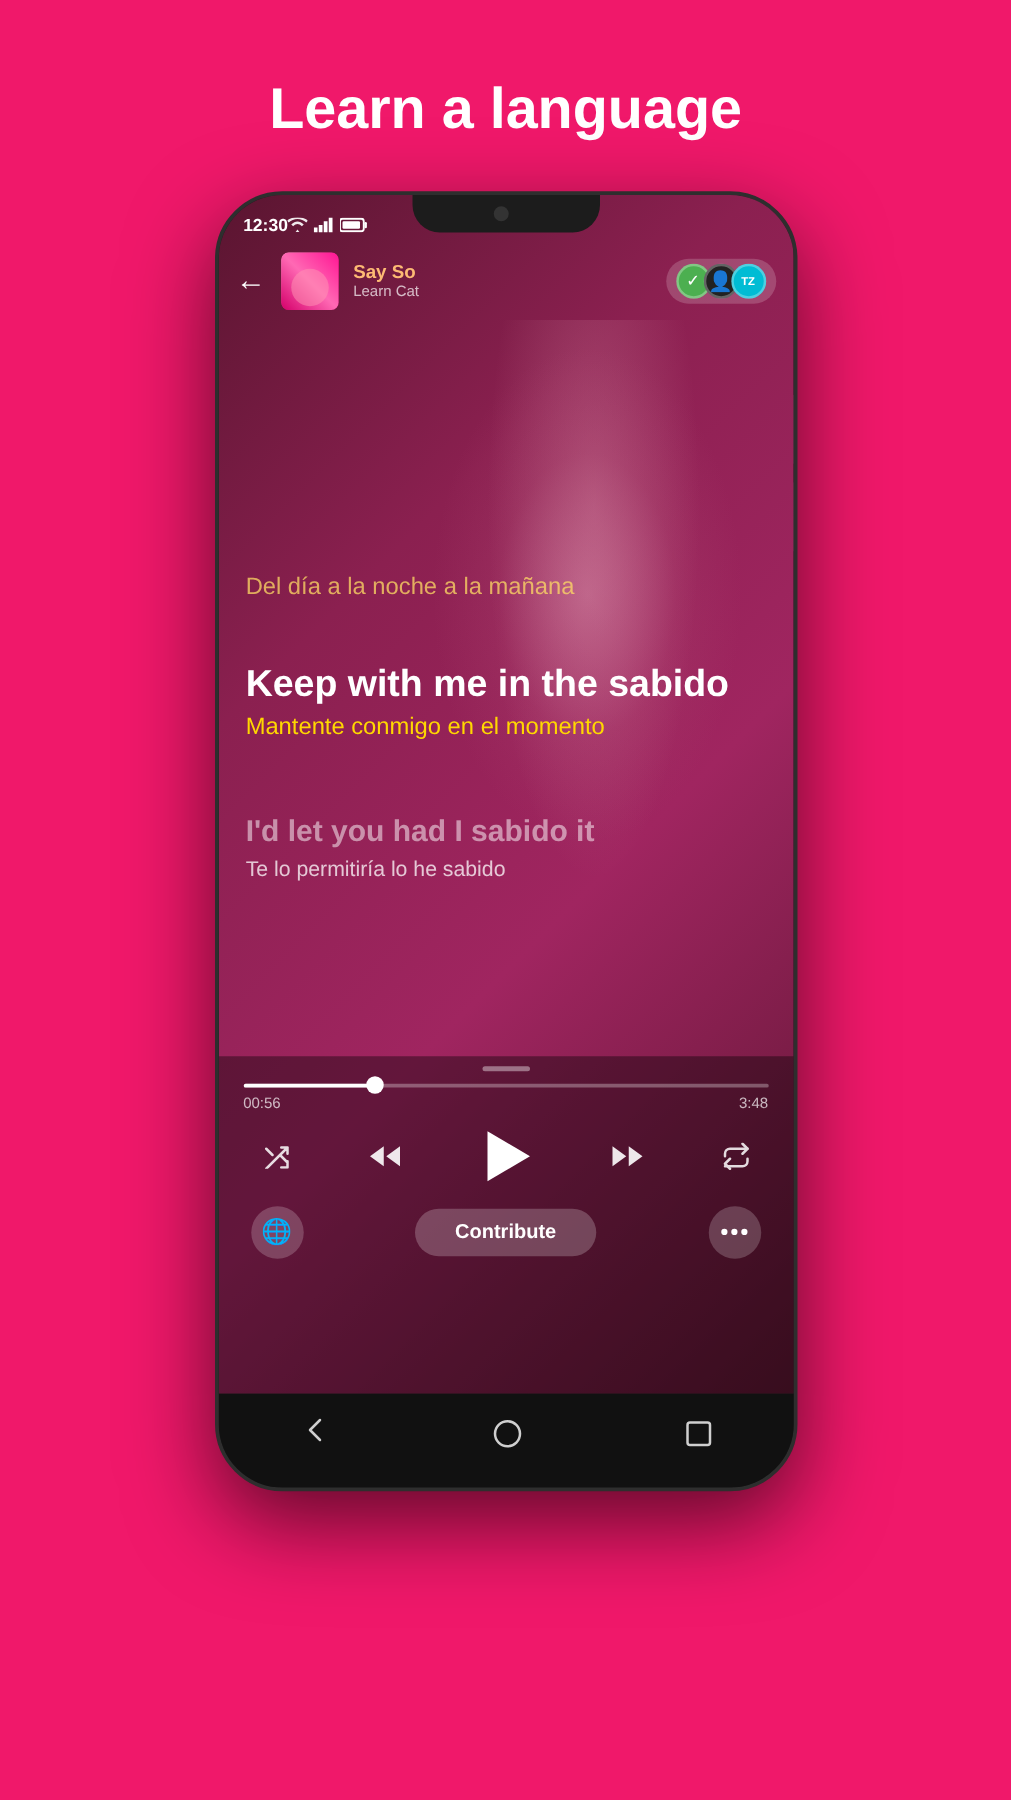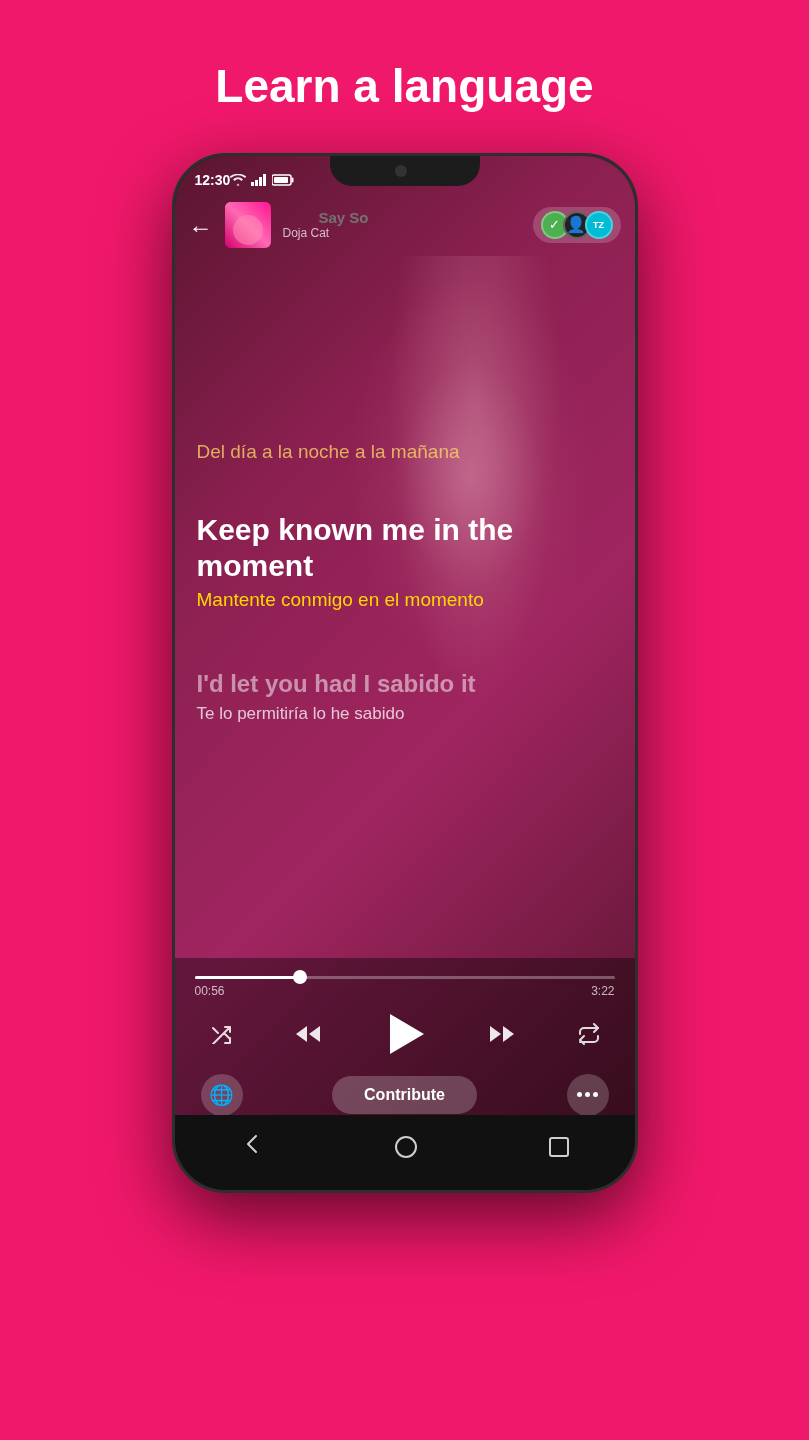--- a/index.html
+++ b/index.html
@@ -68,60 +68,60 @@
       </div>
     </div>
 
     <div style="position:absolute; top:38px; left:0; right:0; height:62px; display:flex; align-items:center; padding:0 14px; gap:12px; z-index:8;">
       <span style="color:white; font-size:24px; cursor:pointer; font-weight:300;">←</span>
       <div style="width:46px; height:46px; border-radius:6px; background:linear-gradient(135deg, #ff9dc8 0%, #ff4da6 30%, #cc0066 60%, #880044 100%); flex-shrink:0; overflow:hidden; position:relative;">
         <div style="position:absolute; inset:0; background:linear-gradient(45deg, #d4006a 0%, #ff69b4 50%, #ff1493 100%);"></div>
         <div style="position:absolute; bottom:3px; left:50%; transform:translateX(-50%); width:30px; height:30px; border-radius:50%; background:rgba(255,150,180,0.5);"></div>
       </div>
       <div style="flex:1;">
-        <div style="color:#737373; font-size:15px; font-weight:700;margin-left:36px;">Say So</div>
-        <div style="color:rgba(255,255,255,0.7); font-size:12px;">Doja Cat</div>
+        <div style="color:#fdba74; font-size:15px; font-weight:700;">Say So</div>
+        <div style="color:rgba(255,255,255,0.7); font-size:12px;">Learn Cat</div>
       </div>
 
       <div style="display:flex; align-items:center; background:rgba(255,255,255,0.18); border-radius:20px; padding:4px 8px; gap:0;">
         <div style="width:28px; height:28px; background:#4CAF50; border-radius:50%; display:flex; align-items:center; justify-content:center; color:white; font-size:13px; border:2px solid rgba(255,255,255,0.3);">✓</div>
         <div style="width:28px; height:28px; background:#222; border-radius:50%; border:2px solid rgba(255,255,255,0.3); margin-left:-6px; display:flex; align-items:center; justify-content:center; font-size:16px;">👤</div>
         <div style="width:28px; height:28px; background:#00BCD4; border-radius:50%; border:2px solid rgba(255,255,255,0.3); margin-left:-6px; display:flex; align-items:center; justify-content:center; color:white; font-size:9px; font-weight:800;">TZ</div>
       </div>
     </div>
 
     <div style="position:absolute; top:110px; left:0; right:0; bottom:215px; padding:20px 22px; display:flex; flex-direction:column; justify-content:center; z-index:3;gap:31px;">
       <div style="color:rgba(255,220,100,0.75); font-size:19px; font-weight:500; margin-bottom:18px;">Del día a la noche a la mañana</div>
 
       <div>
-        <div style="color:white; font-size:30px; font-weight:800; line-height:1.2; margin-bottom:5px;">Keep known me in the moment</div>
+        <div style="color:white; font-size:30px; font-weight:800; line-height:1.2; margin-bottom:5px;">Keep with me in the sabido</div>
         <div style="color:#FFD700; font-size:19px; font-weight:500; margin-bottom:28px;">Mantente conmigo en el momento</div>
       </div>
 
       <div>
         <div style="color:rgba(255,255,255,0.5); font-size:24px; font-weight:700; line-height:1.2; margin-bottom:5px;">I'd let you had I sabido it</div>
         <div style="color:#ffffff; font-size:17px; font-weight:400; opacity:0.75;">Te lo permitiría lo he sabido</div>
       </div>
     </div>
 
-    <div style="position:absolute; bottom:0; left:0; right:0; height:157px; background:rgba(0,0,0,0.38); display:flex; flex-direction:column; align-items:center; padding:8px 20px 8px; z-index:6;">
+    <div style="position:absolute; bottom:0; left:0; right:0; height:270px; background:rgba(0,0,0,0.38); display:flex; flex-direction:column; align-items:center; padding:8px 20px 8px; z-index:6;">
 
       <div style="width:38px; height:4px; background:rgba(255,255,255,0.4); border-radius:2px; margin-bottom:10px;"></div>
 
       <div style="width:100%; margin-bottom:5px;">
         <div style="width:100%; height:3px; background:rgba(255,255,255,0.3); border-radius:2px; position:relative;">
           <div style="height:100%; background:white; border-radius:2px; width:25%; position:relative;">
             <div style="width:14px; height:14px; background:white; border-radius:50%; position:absolute; right:-7px; top:-5.5px;"></div>
           </div>
         </div>
       </div>
 
       <div style="width:100%; display:flex; justify-content:space-between; margin-bottom:8px;">
         <span style="color:rgba(255,255,255,0.7); font-size:12px;">00:56</span>
-        <span style="color:rgba(255,255,255,0.7); font-size:12px;">3:22</span>
+        <span style="color:rgba(255,255,255,0.7); font-size:12px;">3:48</span>
       </div>
 
       <div style="width:100%; display:flex; align-items:center; justify-content:space-between; padding:0 8px; margin-bottom:12px;">
 
         <div style="color:white; font-size:20px; cursor:pointer; opacity:0.85; width:36px; height:36px; display:flex; align-items:center; justify-content:center;">
           <svg width="24" height="20" viewBox="0 0 24 20" fill="none" stroke="white" stroke-width="2" stroke-linecap="round" stroke-linejoin="round">
             <path d="M16 3h5v5M4 20l17-17M21 14v5h-5M15 9l6 6"></path>
             <path d="M4 4l5 5"></path>
           </svg>
         </div>

